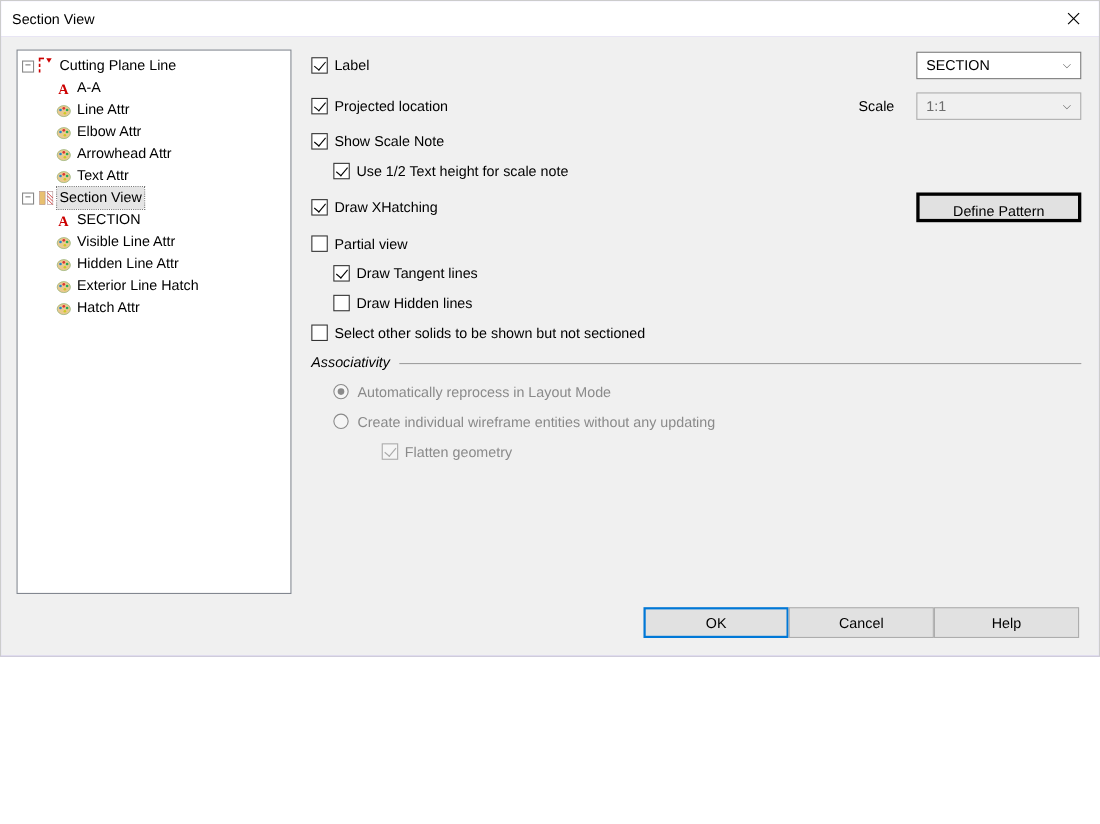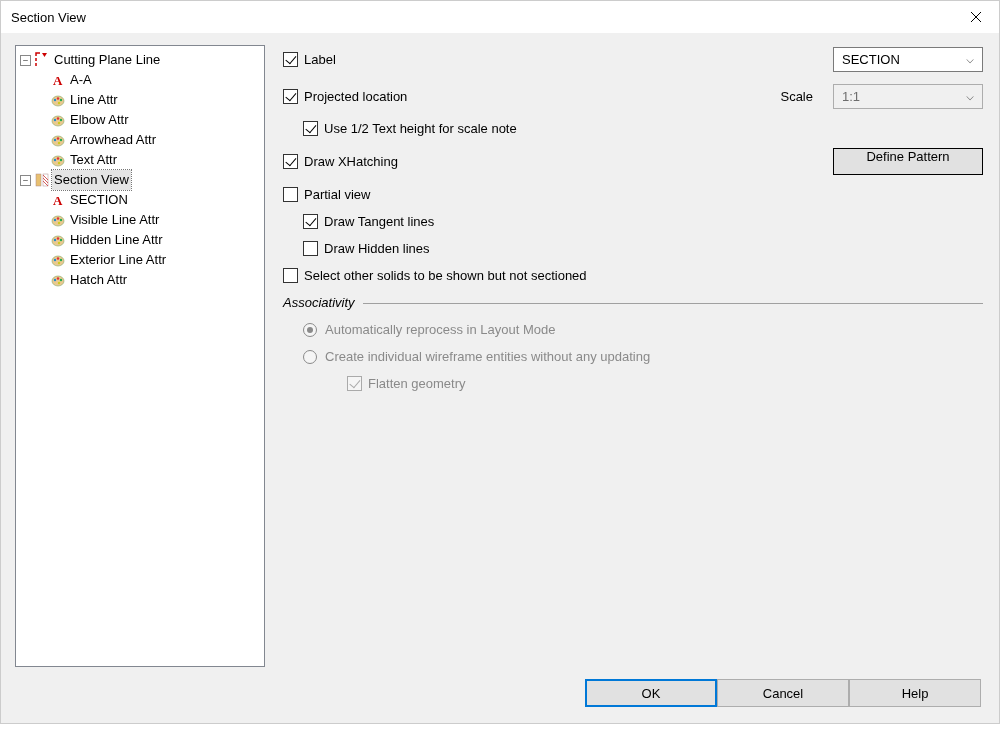--- a/index.html
+++ b/index.html
@@ -8,21 +8,21 @@
     font-family: "Segoe UI", Tahoma, sans-serif;
     font-size: 13px;
     background: #fff;
     color: #000;
     width: 1000px;
     height: 749px;
     overflow: hidden;
   }
   .window {
     width: 1000px;
-    height: 724px;
+    height: 597px;
     border: 1px solid #ccc;
     display: flex;
     flex-direction: column;
     background: #c4b5fd;
   }
   .titlebar {
     height: 32px;
     display: flex;
     align-items: center;
     padding: 0 0 0 10px;
@@ -156,41 +156,41 @@
   .combo .combo-arrow { width:16px; text-align:center; font-size:10px; color:#555;}
   .combo.disabled {
     border-color: #adadad;
     color: #6d6d6d;
     background: #f0f0f0;
     cursor: default;
   }
   .btn {
     height: 27px;
     background: #e1e1e1;
-    border: 1px solid #000000;
+    border: 3px solid #000000;
     min-width: 150px;
     padding: 0 10px;
-    display:flex; align-items:flex-start; justify-content:center;
+    display:flex; align-items:flex-end; justify-content:center;
     cursor: pointer;
   }
   .static-label { color:#000; }
   .groupbox {
     margin-top: 12px;
   }
   .groupbox-header {
     display:flex; align-items:center;
     gap: 8px;
     color:#000;
     font-style:italic;
   }
   .groupbox-header .line {
     flex:1; height:1px; background:#a0a0a0; margin-top:2px;
   }
   .radio {
-    display:flex; align-items:flex-end; gap:8px;
+    display:flex; align-items:flex-start; gap:8px;
     margin-top: 12px;
     cursor: pointer;
   }
   .radio.disabled { color:#8a8a8a; cursor: default; }
   .radio-dot {
     width:14px; height:14px; border-radius:50%;
     border:1px solid #8a8a8a;
     background:#f5f5f5;
     display:flex; align-items:center; justify-content:center;
   }
@@ -369,21 +369,21 @@
               <span class="tree-conn"></span>
             <span class="tree-icon">
               <svg width="16" height="16" viewBox="0 0 16 16">
                 <ellipse cx="8" cy="9" rx="6" ry="5" fill="#eac990" stroke="#8a6" stroke-width="0.6"></ellipse>
                 <circle cx="5" cy="8" r="1.2" fill="#28c"></circle>
                   <circle cx="8" cy="6.5" r="1.2" fill="#d33"></circle>
                 <circle cx="11" cy="8" r="1.2" fill="#2a5"></circle>
                   <circle cx="9" cy="11" r="1.2" fill="#cc2"></circle>
               </svg>
             </span>
-            <span class="tree-label">Exterior Line Attr</span>
+            <span class="tree-label">Exterior Line Hatch</span>
           </div>
           <div class="tree-row">
             <span class="tree-indent"></span>
               <span class="tree-conn"></span>
             <span class="tree-icon">
               <svg width="16" height="16" viewBox="0 0 16 16">
                 <ellipse cx="8" cy="9" rx="6" ry="5" fill="#eac990" stroke="#8a6" stroke-width="0.6"></ellipse>
                 <circle cx="5" cy="8" r="1.2" fill="#28c"></circle>
                   <circle cx="8" cy="6.5" r="1.2" fill="#d33"></circle>
                 <circle cx="11" cy="8" r="1.2" fill="#2a5"></circle>
@@ -422,20 +422,26 @@
           </div>
           <div class="right">
             <span class="static-label">Scale</span>
             <div class="combo disabled">
               <span class="combo-text">1:1</span>
               <span class="combo-arrow">⌵</span>
             </div>
           </div>
         </div>
 
+        <div class="form-row">
+          <label class="chk">
+            <span class="chk-box checked"></span>
+            <span>Show Scale Note</span>
+          </label>
+        </div>
 
         <div class="form-row indent-1">
           <label class="chk">
             <span class="chk-box checked"></span>
             <span>Use 1/2 Text height for scale note</span>
           </label>
         </div>
 
         <div class="form-row">
           <div class="left">

